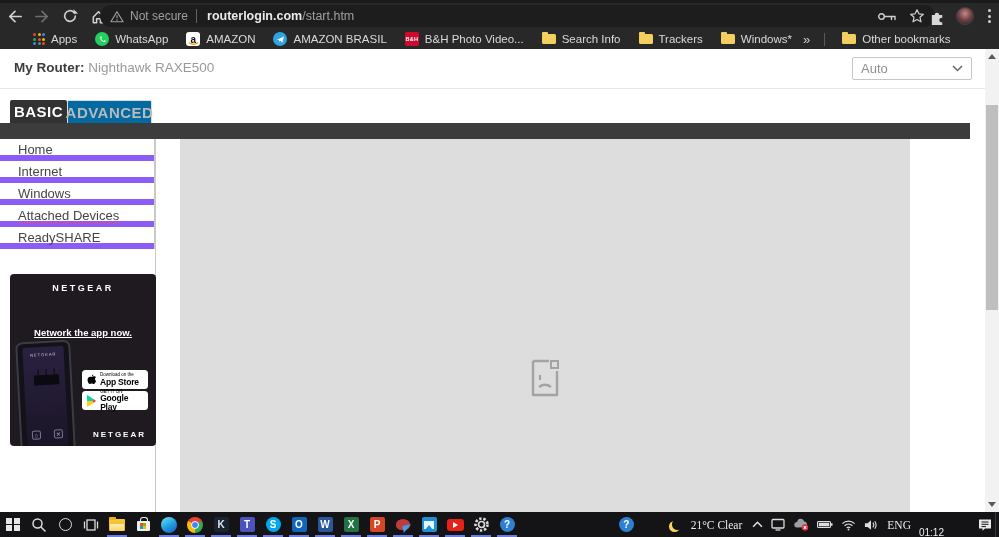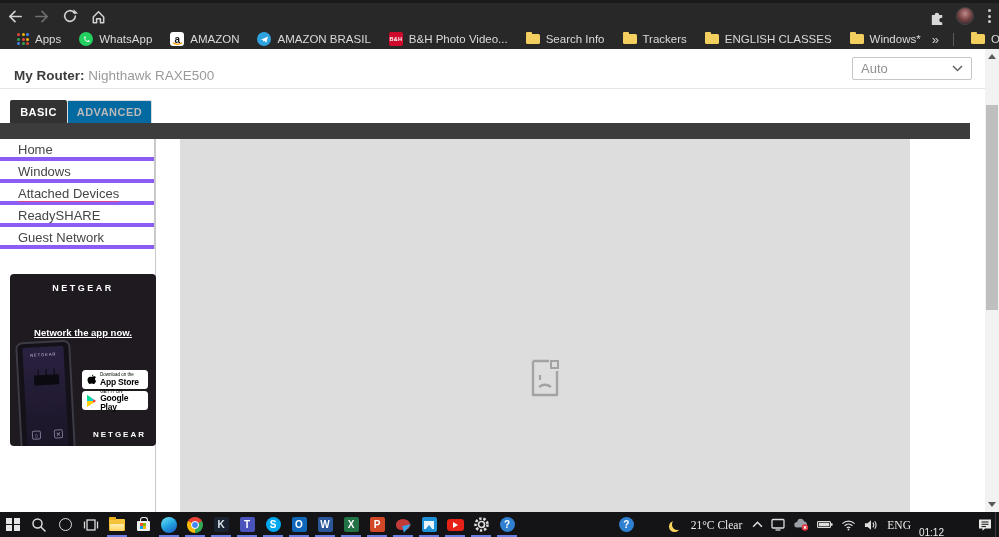--- a/index.html
+++ b/index.html
@@ -17,52 +17,52 @@
   .url { font-size:12.5px; }
   .url .domain { color:#e8eaed; }
   .url .path { color:#9aa0a6; }
   .omni-right { margin-left:auto; display:flex; align-items:center; gap:12px; }
   .toolbar-right { position:absolute; right:4px; top:2px; height:22px; display:flex; align-items:center; gap:10px; }
   .avatar { width:18px; height:18px; border-radius:50%; background:radial-gradient(circle at 50% 35%, #c08a8a 0%, #7a4646 45%, #2e2330 90%); border:1px solid #444; }
   .dots { display:flex; flex-direction:column; gap:2.5px; padding:0 4px; }
   .dots i { width:3px; height:3px; border-radius:50%; background:#cfcfcf; }
 
   
-  .bookmarks { position:absolute; left:0; top:29px; width:850px; height:20px; display:flex; align-items:center; color:#dadada; font-size:11.5px; }
+  .bookmarks { position:absolute; left:16px; top:29px; width:850px; height:20px; display:flex; align-items:center; color:#dadada; font-size:11.5px; }
   .bm-left { display:flex; align-items:center; padding-left:10px; gap:4px; }
   .bm-item { display:flex; align-items:center; gap:6px; padding:2px 7px; border-radius:3px; white-space:nowrap; }
   .bm-right { margin-left:auto; display:flex; align-items:center; gap:6px; padding-right:6px; }
   .bm-vdiv { width:1px; height:13px; background:#5a5a5a; margin:0 4px; }
   .chev2 { color:#cfcfcf; font-size:13px; padding:0 4px; }
   .folder { position:relative; width:14px; height:10px; background:#f3cf5f; border-radius:1.5px; }
   .folder::before { content:""; position:absolute; left:0; top:-2px; width:6px; height:3px; background:#f3cf5f; border-radius:1px 1px 0 0; }
   .apps-grid { display:grid; grid-template-columns:repeat(3,3px); grid-template-rows:repeat(3,3px); gap:1.5px; }
   .apps-grid i { border-radius:50%; }
   .wa-icon { width:14px; height:14px; border-radius:50%; background:#23cf5f; display:flex; align-items:center; justify-content:center; }
   .amz-icon { width:14px; height:14px; border-radius:3px; background:#fff; color:#111; font-size:10px; font-weight:bold; display:flex; align-items:center; justify-content:center; position:relative; }
   .amz-icon svg { position:absolute; bottom:0.5px; left:1.5px; }
   .plane-icon { width:14px; height:14px; border-radius:50%; background:#2fa3df; display:flex; align-items:center; justify-content:center; }
   .bh-icon { width:14px; height:14px; border-radius:2px; background:#cf0a2c; color:#fff; font-size:5.5px; font-weight:bold; display:flex; align-items:center; justify-content:center; letter-spacing:.2px; }
 
   
   .webpage { position:absolute; left:0; top:49px; width:999px; height:463px; background:#fff; }
-  .router-line { position:absolute; left:14px; top:11px; font-size:13.5px;margin-top:8px; }
+  .router-line { position:absolute; left:14px; top:11px; font-size:13.5px; }
   .router-line .lbl { font-weight:bold; color:#3c3c3c; }
   .router-line .val { color:#9a9a9a; }
   .lang-select { position:absolute; left:852px; top:8px; width:120px; height:23px; background:#fff; border:1px solid #c6c6c6; border-radius:2px; display:flex; align-items:center; padding:0 8px; color:#8f8f8f; font-size:13px; }
   .lang-select svg { margin-left:auto; }
   .page-divider { position:absolute; left:0; top:39px; width:985px; height:1px; background:#e6e6e6; }
 
-  .tab { position:absolute; top:51px; height:23px; display:flex; align-items:center; justify-content:center; font-size:11px; font-weight:bold; letter-spacing:.5px; border-radius:2px 2px 0 0; }
+  .tab { position:absolute; top:51px; height:23px; display:flex; align-items:center; justify-content:center; font-size:15px; font-weight:bold; letter-spacing:.5px; border-radius:2px 2px 0 0; }
   .tab-basic { left:10px; width:57px; background:#323232; color:#fff; }
   .tab-advanced { left:67px; width:85px; background:#0369a1; color:#b9b9b9; border:1px solid #dcdcdc; border-bottom:none; }
   .dark-band { position:absolute; left:0; top:74px; width:970px; height:16px; background:#3c3c3c; }
 
   .sidebar { position:absolute; left:0; top:90px; width:155px; background:#fff; border-right:1px solid #c9c9c9; }
-  .side-item { height:22px; line-height:22px; padding-left:18px; font-size:13px; color:#454545; border-bottom:4px solid #8b5cf6; cursor:pointer; }
+  .side-item { height:22px; line-height:22px; padding-left:18px; font-size:13px; color:#454545; border-bottom:6px solid #8b5cf6; cursor:pointer; }
   .side-item span { display:inline-block; line-height:15px; }
   .side-item.visited span { border-bottom:1.5px solid #d84a8b; }
   .sidebar-rail { position:absolute; left:155px; top:90px; width:1px; height:373px; background:#c9c9c9; }
 
   
   .promo { position:absolute; left:10px; top:225px; width:146px; height:172px; background:#1e1a20; border-radius:4px; color:#fff; overflow:hidden; }
   .promo .brand { position:absolute; top:9px; left:0; width:100%; text-align:center; font-size:9px; font-weight:bold; letter-spacing:2.5px; }
   .promo .tagline { position:absolute; top:26px; left:10px; width:126px; text-align:center; font-size:9.5px; font-weight:bold; line-height:1.2; }
   .promo .dl-link { position:absolute; top:53px; left:0; width:100%; text-align:center; font-size:9.5px; font-weight:bold; text-decoration:underline; color:#fff; }
   .phone { position:absolute; left:8px; top:67px; width:55px; height:112px; background:#141218; border:2px solid #3c3a44; border-radius:7px; transform:rotate(-3deg); padding:4px 5px; }
@@ -146,20 +146,39 @@
             <path d="M15 9 a6 6 0 1 1 -1.8-4.3" stroke="#d2d2d2" stroke-width="1.8" fill="none" stroke-linecap="round"></path>
             <polygon points="13,1.5 13,6.8 18,6.2" fill="#d2d2d2"></polygon>
           </svg>
       </div>
       <div class="nav-btn">
         <svg width="17" height="17" viewBox="0 0 18 18">
             <path d="M3.5 9.5 L9 4 L14.5 9.5 V15.5 H11 V11.5 H7 V15.5 H3.5 Z" stroke="#d2d2d2" stroke-width="1.6" fill="none" stroke-linejoin="round"></path>
           </svg>
       </div>
 
+      <div class="omnibox">
+        <svg width="14" height="13" viewBox="0 0 16 14">
+            <path d="M8 1.5 L15 13 H1 Z" stroke="#9aa0a6" stroke-width="1.3" fill="none" stroke-linejoin="round"></path>
+            <line x1="8" y1="5.5" x2="8" y2="9" stroke="#9aa0a6" stroke-width="1.3"></line>
+            <circle cx="8" cy="11" r=".9" fill="#9aa0a6"></circle>
+          </svg>
+        <span class="sec-label">Not secure</span>
+        <div class="omni-divider"></div>
+        <span class="url"><b class="domain">routerlogin.com</b><span class="path">/start.htm</span></span>
+        <div class="omni-right">
+          <svg width="20" height="13" viewBox="0 0 20 12">
+              <circle cx="4.5" cy="6" r="2.8" stroke="#cfcfcf" stroke-width="1.4" fill="none"></circle>
+              <path d="M7.5 6 H18 M14.5 6 v3 M18 6 v3" stroke="#cfcfcf" stroke-width="1.4" fill="none" stroke-linecap="round"></path>
+            </svg>
+          <svg width="16" height="16" viewBox="0 0 16 16">
+              <path d="M8 1.8 L9.9 5.8 L14.4 6.3 L11 9.3 L12 13.8 L8 11.5 L4 13.8 L5 9.3 L1.6 6.3 L6.1 5.8 Z" stroke="#cfcfcf" stroke-width="1.2" fill="none" stroke-linejoin="round"></path>
+            </svg>
+        </div>
+      </div>
 
       <div class="toolbar-right">
         <svg width="17" height="17" viewBox="0 0 18 18">
             <path d="M3 7.5 h3 a2.4 2.4 0 1 1 4.8 0 H14 v3 a2.4 2.4 0 1 0 0 4.6 V18 H3 Z" fill="#d8d8d8"></path>
           </svg>
         <div class="avatar"></div>
         <div class="dots">
             <i></i>
             <i></i>
             <i></i>
@@ -212,24 +231,20 @@
         <div class="bm-item">
           <span class="folder"></span>
           <span>Search Info</span>
         </div>
         <div class="bm-item">
           <span class="folder"></span>
           <span>Trackers</span>
         </div>
         <div class="bm-item">
           <span class="folder"></span>
-          <span>ENGLISH CLASSES</span>
-        </div>
-        <div class="bm-item">
-          <span class="folder"></span>
           <span>Windows*</span>
         </div>
       </div>
       <div class="bm-right">
         <span class="chev2">»</span>
         <div class="bm-vdiv"></div>
         <div class="bm-item">
           <span class="folder"></span>
           <span>Other bookmarks</span>
         </div>
@@ -250,24 +265,24 @@
         </svg>
     </div>
     <div class="page-divider"></div>
 
     <div class="tab tab-basic">BASIC</div>
     <div class="tab tab-advanced">ADVANCED</div>
     <div class="dark-band"></div>
 
     <div class="sidebar">
       <div class="side-item"><span>Home</span></div>
+      <div class="side-item"><span>Internet</span></div>
       <div class="side-item"><span>Windows</span></div>
       <div class="side-item visited"><span>Attached Devices</span></div>
       <div class="side-item"><span>ReadySHARE</span></div>
-      <div class="side-item"><span>Guest Network</span></div>
     </div>
     <div class="sidebar-rail"></div>
 
     <div class="promo">
       <div class="brand">NETGEAR</div>
       <a class="dl-link">Network the app now.</a>
       <div class="phone">
         <div class="p-screen">
           <div class="p-brand">NETGEAR</div>
           <div class="p-router">

